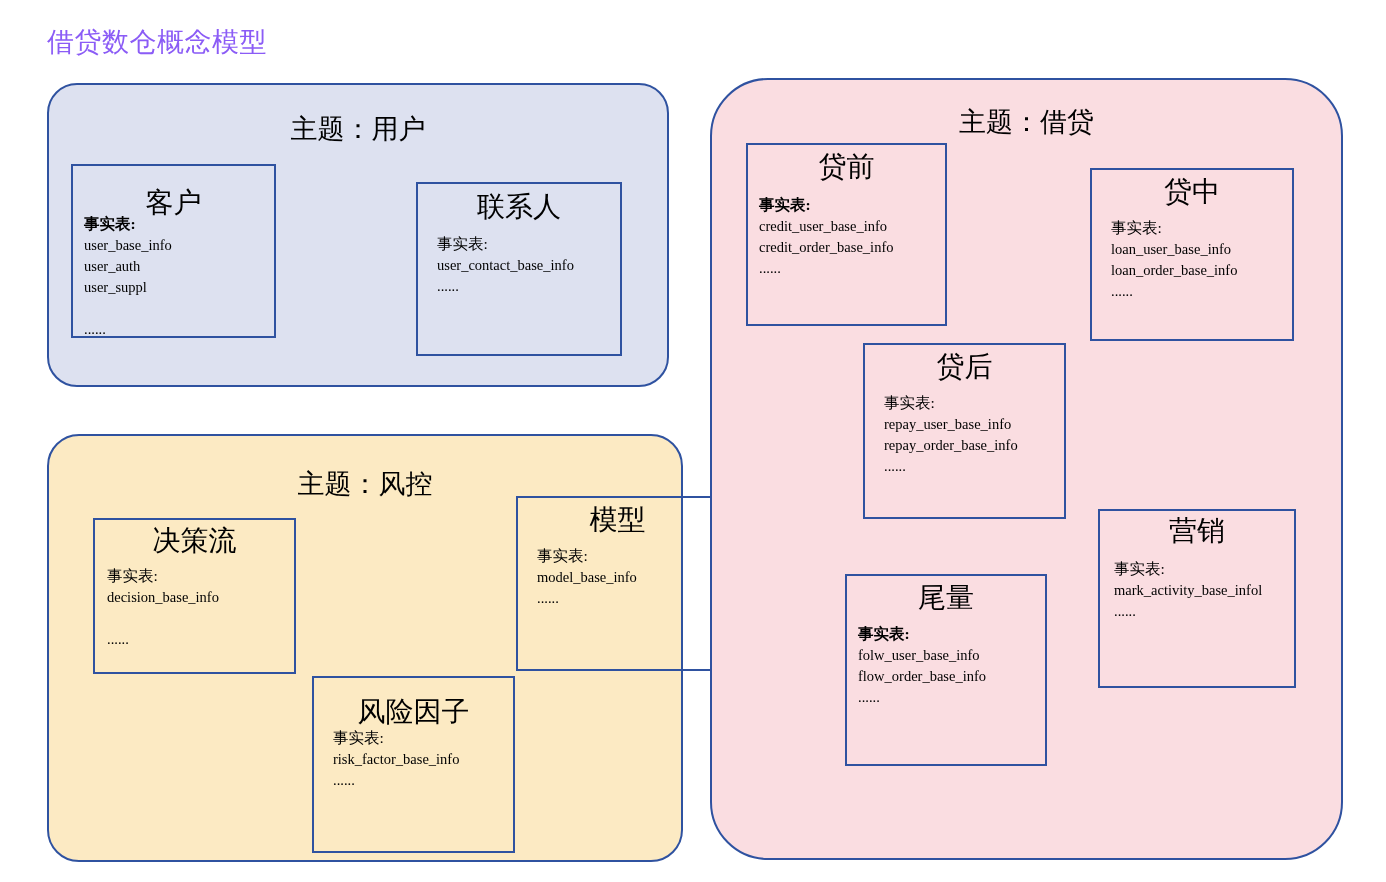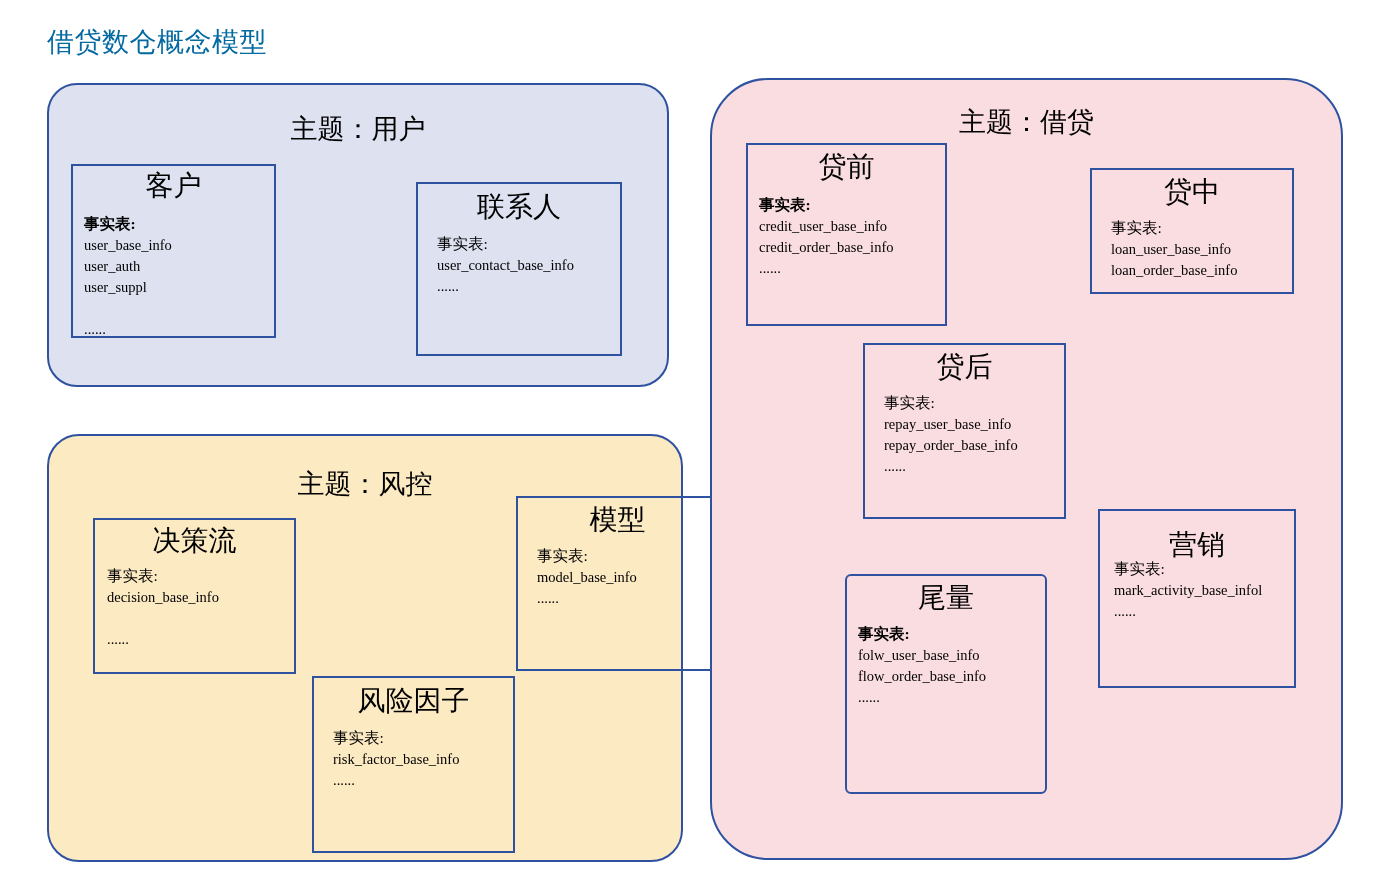--- a/index.html
+++ b/index.html
@@ -11,21 +11,21 @@
     overflow:hidden;
     position:relative;
   }
   #canvas{position:absolute;left:0;top:0;width:1386px;height:882px;}
 
   .page-title{
     position:absolute;
     left:47px; top:24px;
     font-family:"Liberation Serif","DejaVu Serif",serif;
     font-size:27px;
-    color:#0369a1;
+    color:#8b5cf6;
     letter-spacing:0.5px;
     white-space:nowrap;
   }
 
   
   .panel{
     position:absolute;
     box-sizing:border-box;
     border:2.5px solid #2f52a0;
   }
@@ -93,59 +93,59 @@
     white-space:pre-wrap;
     word-break:break-word;
   }
   .entity .body{
     position:absolute;
     left:11px; right:6px;
   }
 
   
   #ent-customer{ left:71px; top:164px; width:205px; height:174px; }
-  #ent-customer .ent-title{ margin-top:3px; }
+  #ent-customer .ent-title{ margin-top:20px; }
   #ent-customer .body{ top:48px; }
 
   #ent-contact{ left:416px; top:182px; width:206px; height:174px; }
   #ent-contact .ent-title{ margin-top:6px; }
   #ent-contact .body{ left:19px; right:8px; top:50px; }
 
   
   #ent-decision{ left:93px; top:518px; width:203px; height:156px; }
   #ent-decision .ent-title{ margin-top:4px; }
   #ent-decision .body{ left:12px; top:46px; }
 
   #ent-model{ left:472px; top:496px; width:203px; height:175px;margin-left:44px; }
   #ent-model .ent-title{ margin-top:5px; }
   #ent-model .body{ left:19px; top:48px; }
 
   #ent-riskfactor{ left:312px; top:676px; width:203px; height:177px; }
-  #ent-riskfactor .ent-title{ margin-top:6px; }
+  #ent-riskfactor .ent-title{ margin-top:17px; }
   #ent-riskfactor .body{ left:19px; top:50px; }
 
   
   #ent-preloan{ left:746px; top:143px; width:201px; height:183px; }
   #ent-preloan .ent-title{ margin-top:5px; }
   #ent-preloan .body{ left:11px; top:50px; }
 
-  #ent-inloan{ left:1090px; top:168px; width:204px; height:126px; }
+  #ent-inloan{ left:1090px; top:168px; width:204px; height:173px; }
   #ent-inloan .ent-title{ margin-top:5px; }
   #ent-inloan .body{ left:19px; top:48px; }
 
   #ent-postloan{ left:863px; top:343px; width:203px; height:176px; }
   #ent-postloan .ent-title{ margin-top:5px; }
   #ent-postloan .body{ left:19px; top:48px; }
 
-  #ent-tailvolume{ left:845px; top:574px; width:202px; height:220px;border-radius:6px; }
+  #ent-tailvolume{ left:845px; top:574px; width:202px; height:192px; }
   #ent-tailvolume .ent-title{ margin-top:5px; }
   #ent-tailvolume .body{ left:11px; top:48px; }
 
   #ent-marketing{ left:1098px; top:509px; width:198px; height:179px; }
-  #ent-marketing .ent-title{ margin-top:17px; }
+  #ent-marketing .ent-title{ margin-top:3px; }
   #ent-marketing .body{ left:14px; right:8px; top:48px; }
 </style>
 </head>
 <body>
 
 <div id="canvas">
 
   <div class="page-title">借贷数仓概念模型</div>
 
   <div class="panel" id="panel-user">

